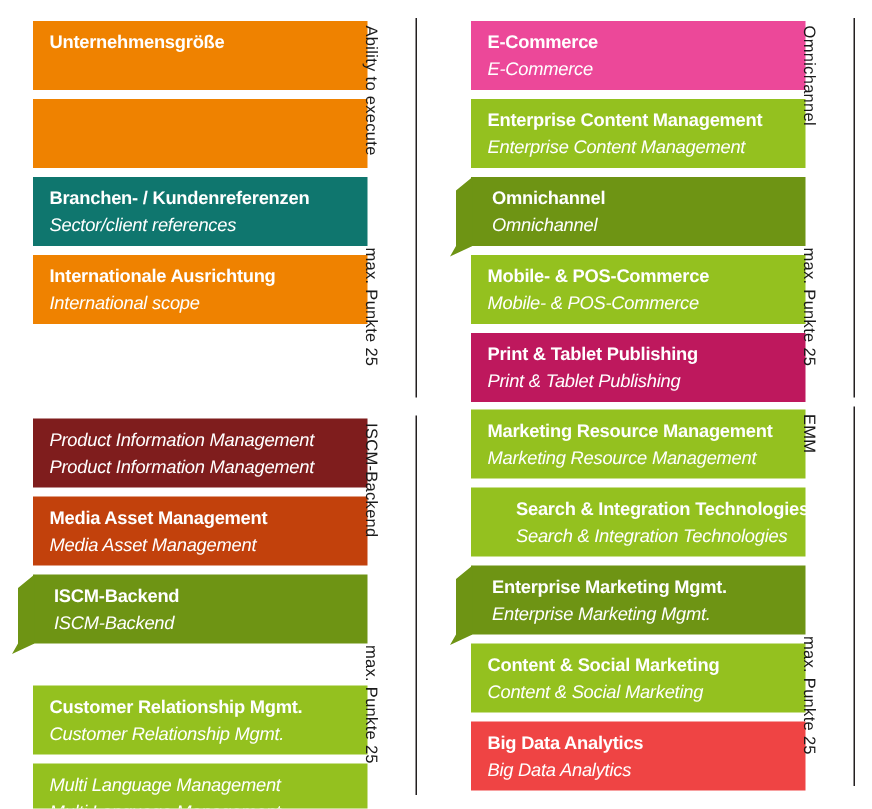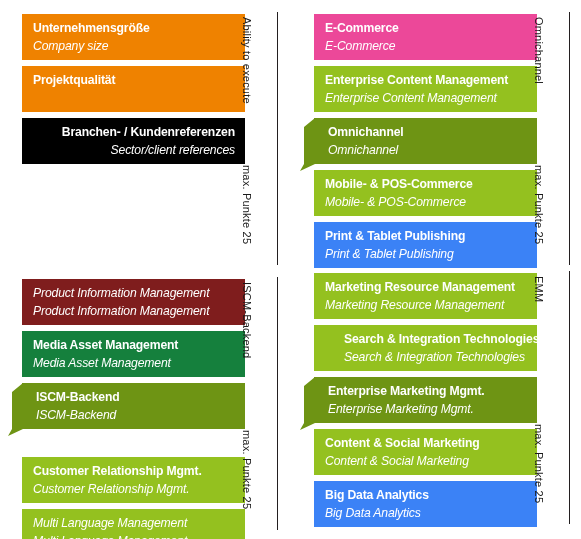--- a/index.html
+++ b/index.html
@@ -104,28 +104,30 @@
   }
 </style>
 </head>
 <body>
 
 <div id="board">
     <div class="quadrant q-tl">
       <div class="rows">
         <div class="row" style="background: rgb(239, 130, 0);">
           <span class="line1">Unternehmensgröße</span>
-          <span class="line2">Company size</span>
         </div>
         <div class="row" style="background: rgb(239, 130, 0);">
-          <span class="line1">Projektqualität</span>
-        </div>
-        <div class="row" style="background: #000000; text-align: right;">
+        </div>
+        <div class="row" style="background: #0f766e;">
           <span class="line1">Branchen- / Kundenreferenzen</span>
           <span class="line2">Sector/client references</span>
+        </div>
+        <div class="row" style="background: rgb(239, 130, 0);">
+          <span class="line1">Internationale Ausrichtung</span>
+          <span class="line2">International scope</span>
         </div>
       </div>
       <div class="side-label top">Ability to execute</div>
       <div class="side-label bottom">max. Punkte 25</div>
       <div class="vrule" style="background: rgb(35, 31, 32);"></div>
     </div>
     <div class="quadrant q-tr">
       <div class="rows">
         <div class="row" style="background: #ec4899;">
           <span class="line1">E-Commerce</span>
@@ -139,36 +141,36 @@
           <span class="tip"><svg width="15" height="60" viewBox="0 0 15 60">
               <path d="M15 0 L4 9 L4 46 L0 53 L15 46 Z" fill="#6e9414"></path>
             </svg></span>
           <span class="line1">Omnichannel</span>
           <span class="line2">Omnichannel</span>
         </div>
         <div class="row" style="background: rgb(148, 193, 31);">
           <span class="line1">Mobile- &amp; POS-Commerce</span>
           <span class="line2">Mobile- &amp; POS-Commerce</span>
         </div>
-        <div class="row" style="background: #3b82f6;">
+        <div class="row" style="background: #be185d;">
           <span class="line1">Print &amp; Tablet Publishing</span>
           <span class="line2">Print &amp; Tablet Publishing</span>
         </div>
       </div>
       <div class="side-label top">Omnichannel</div>
       <div class="side-label bottom">max. Punkte 25</div>
       <div class="vrule" style="background: rgb(35, 31, 32);"></div>
     </div>
     <div class="quadrant q-bl">
       <div class="rows">
         <div class="row both-italic" style="background: #7f1d1d;">
           <span class="line1">Product Information Management</span>
           <span class="line2">Product Information Management</span>
         </div>
-        <div class="row" style="background: #15803d;">
+        <div class="row" style="background: #c2410c;">
           <span class="line1">Media Asset Management</span>
           <span class="line2">Media Asset Management</span>
         </div>
         <div class="row arrow" style="background: rgb(110, 148, 20);">
           <span class="tip"><svg width="15" height="60" viewBox="0 0 15 60">
               <path d="M15 0 L4 9 L4 46 L0 53 L15 46 Z" fill="#6e9414"></path>
             </svg></span>
           <span class="line1">ISCM-Backend</span>
           <span class="line2">ISCM-Backend</span>
         </div>
@@ -199,21 +201,21 @@
           <span class="tip"><svg width="15" height="60" viewBox="0 0 15 60">
               <path d="M15 0 L4 9 L4 46 L0 53 L15 46 Z" fill="#6e9414"></path>
             </svg></span>
           <span class="line1">Enterprise Marketing Mgmt.</span>
           <span class="line2">Enterprise Marketing Mgmt.</span>
         </div>
         <div class="row" style="background: rgb(148, 193, 31);">
           <span class="line1">Content &amp; Social Marketing</span>
           <span class="line2">Content &amp; Social Marketing</span>
         </div>
-        <div class="row" style="background: #3b82f6;">
+        <div class="row" style="background: #ef4444;">
           <span class="line1">Big Data Analytics</span>
           <span class="line2">Big Data Analytics</span>
         </div>
       </div>
       <div class="side-label top">EMM</div>
       <div class="side-label bottom">max. Punkte 25</div>
       <div class="vrule" style="background: rgb(35, 31, 32);"></div>
     </div>
   </div>
 

